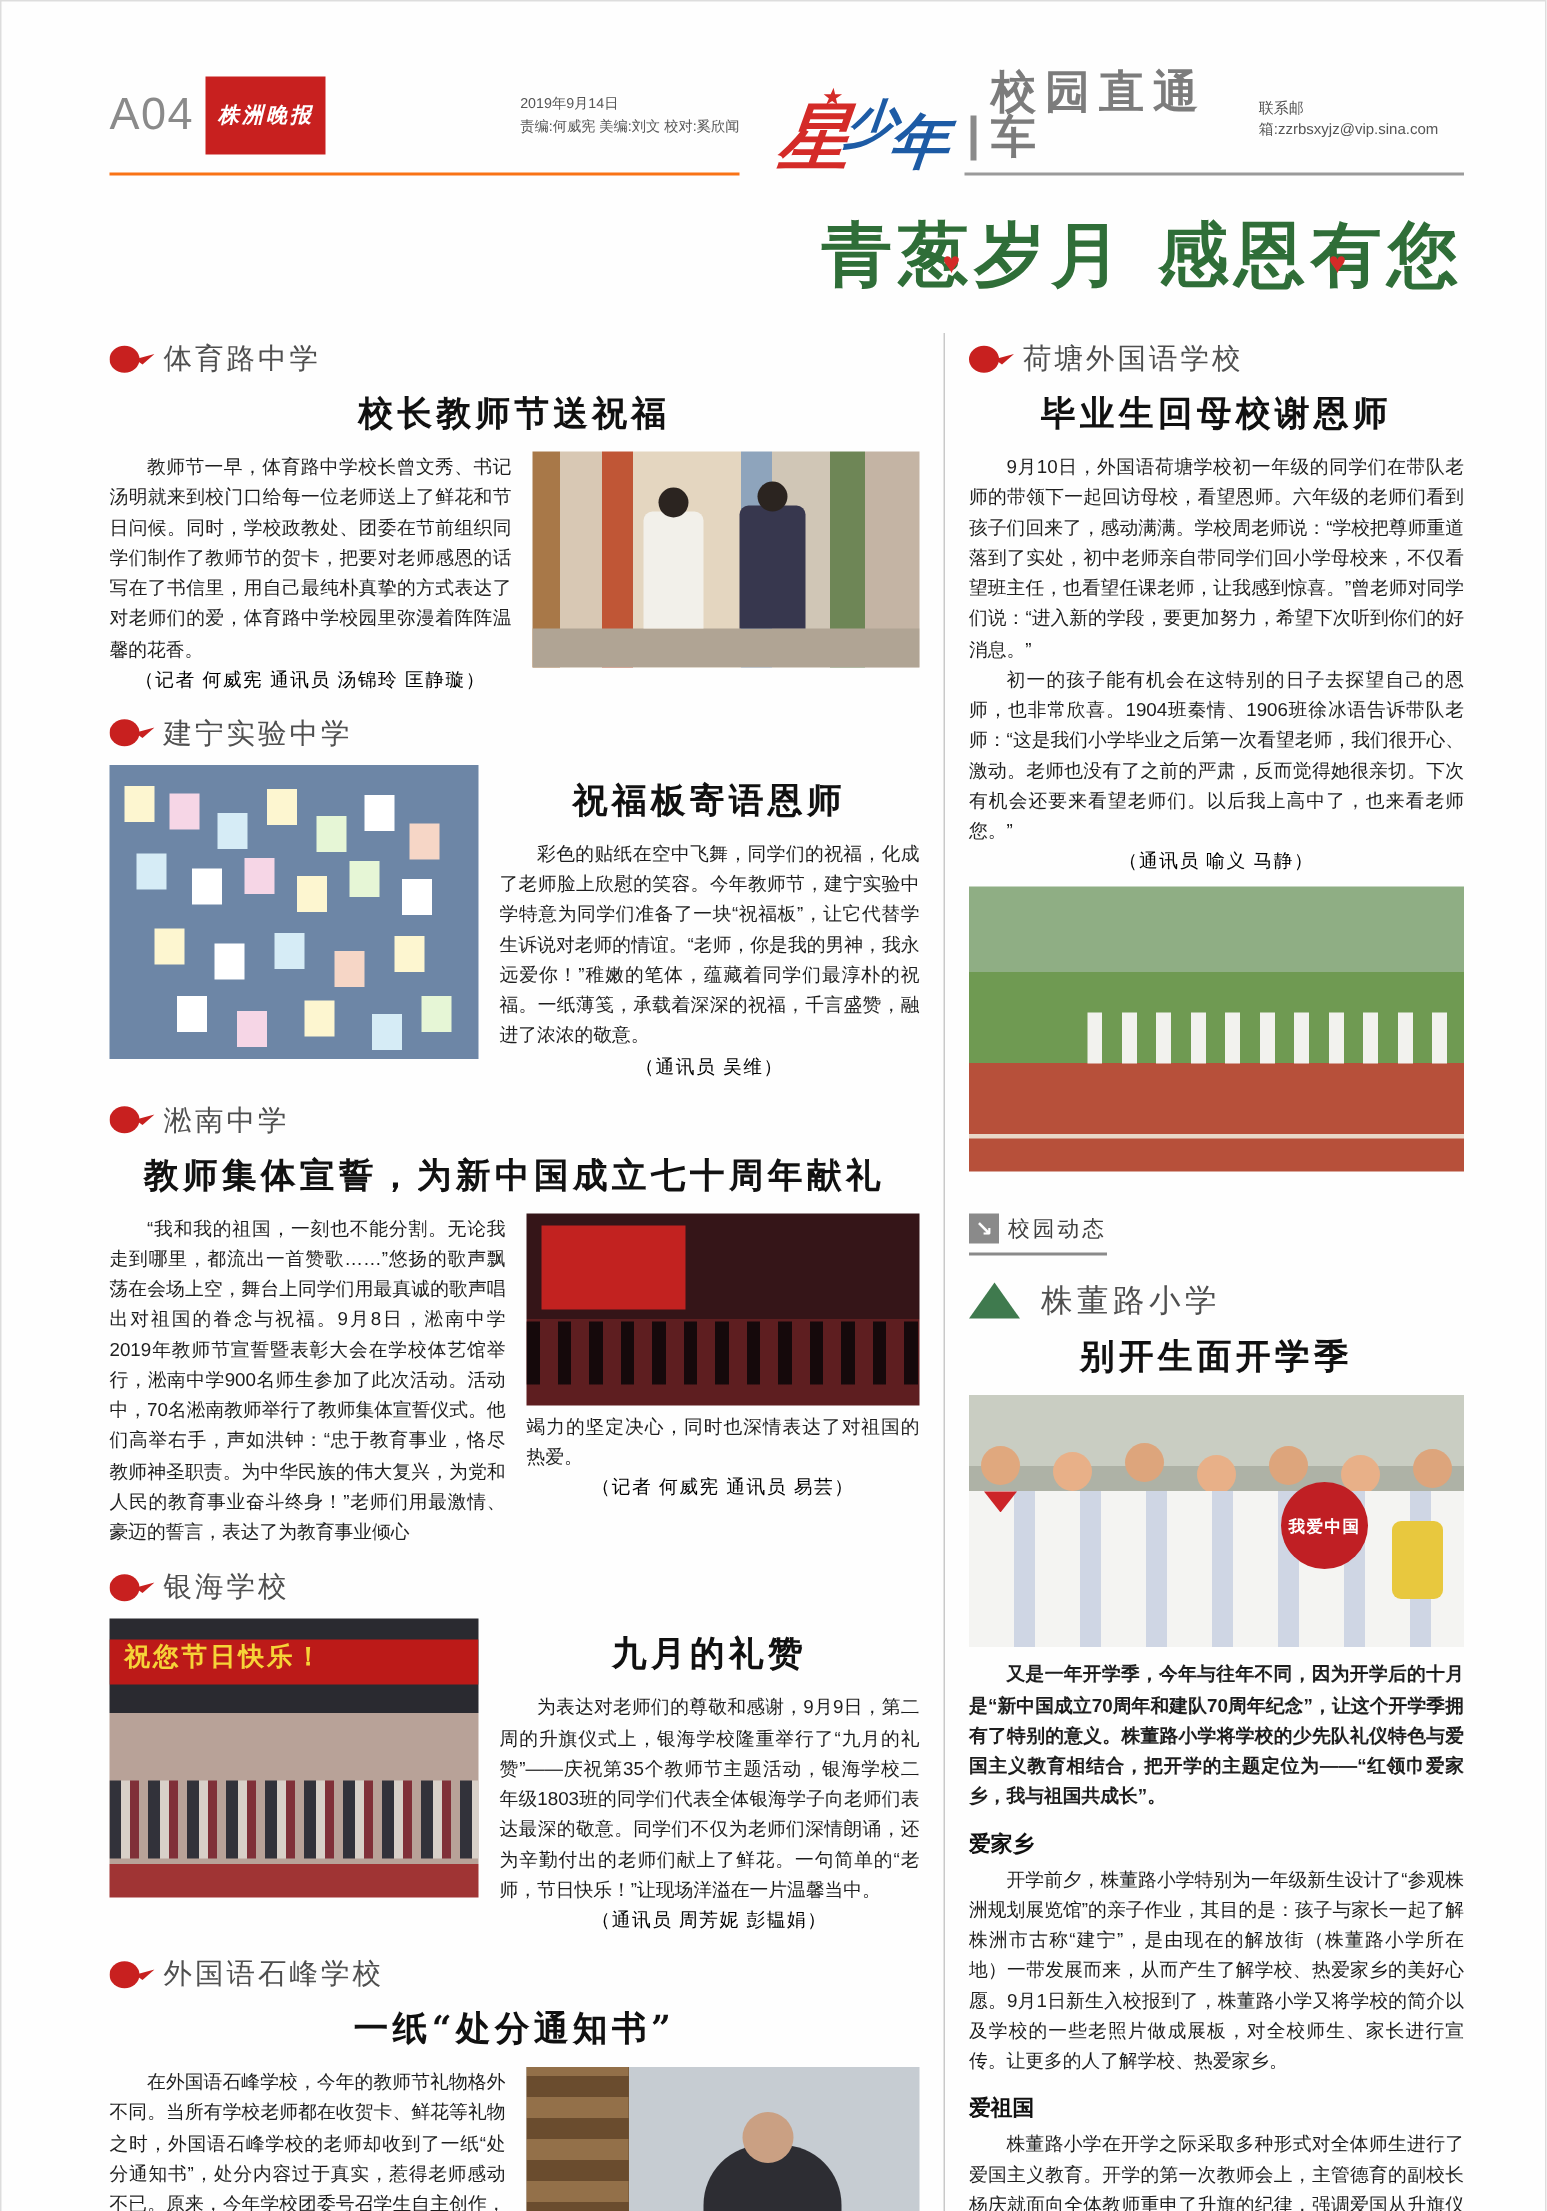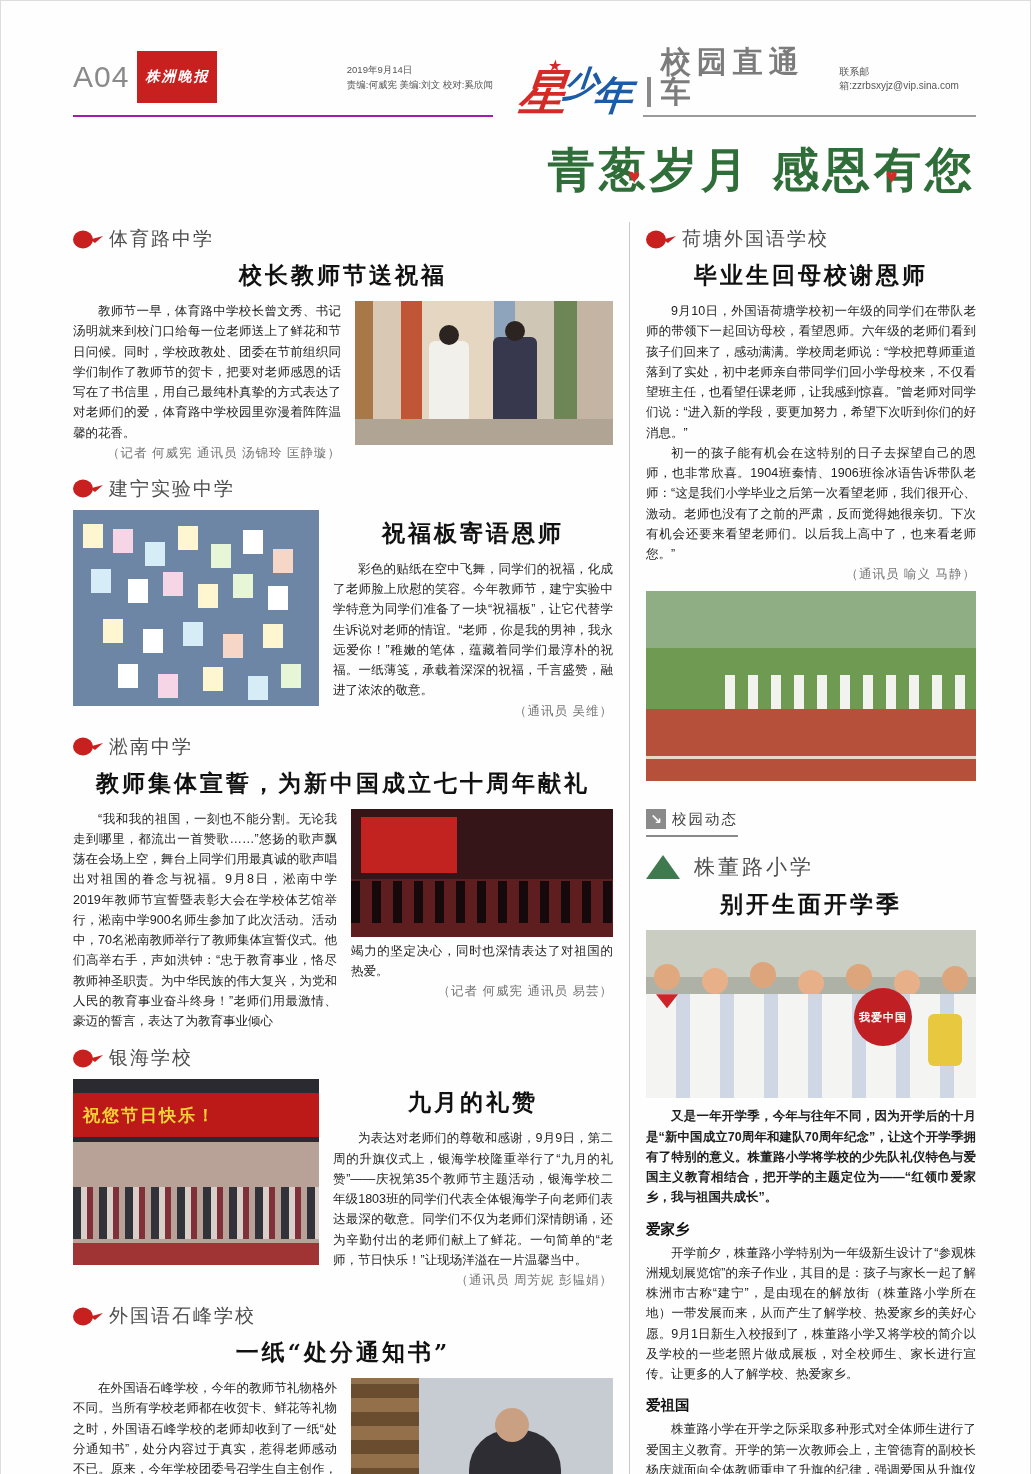--- a/index.html
+++ b/index.html
@@ -3,21 +3,21 @@
 <meta charset="utf-8">
 <style>
   * { margin:0; padding:0; box-sizing:border-box; }
   html,body { background:#e9e9e9; }
   body { font-family:"Liberation Sans","DejaVu Sans",sans-serif; }
   .page { width:1031px; min-height:1474px; margin:0 auto; background:#fefefe;
           padding:26px 54px 26px 72px; position:relative; border:1px solid #ddd; }
 
   
   .hdr { display:flex; align-items:flex-end; }
-  .hdr-left { flex:0 0 420px; border-bottom:2px solid #a21caf; padding-bottom:12px;
+  .hdr-left { flex:0 0 420px; border-bottom:2px solid #f97316; padding-bottom:12px;
               display:flex; align-items:center;margin-top:24px; }
   .page-num { font-size:30px; color:#8a8a8a; letter-spacing:1px; margin-right:8px; }
   .paper-logo { background:#c8201f; color:#fff; font-family:"DejaVu Serif","Liberation Serif",serif;
                 font-weight:bold; font-style:italic; font-size:14px; padding:17px 8px; letter-spacing:2px; }
   .edition { margin-left:auto; text-align:left; font-size:9.5px; color:#555; line-height:1.6; }
   .hdr-right { flex:1; display:flex; align-items:flex-end; padding-left:26px; position:relative; }
   .brand { position:relative; font-style:italic; font-weight:bold; white-space:nowrap;
            transform:skewX(-6deg); line-height:1; padding-right:10px; }
   .brand .c1 { color:#d42b28; font-size:48px; }
   .brand .c2 { color:#1d5ba5; font-size:34px; vertical-align:14px; margin-left:-4px; }
@@ -46,21 +46,21 @@
   
   .school { display:flex; align-items:center; margin:10px 0 8px; }
   .balloon { width:30px; height:19px; margin-right:6px; flex:0 0 auto; }
   .school-name { font-size:19px; color:#4f4f4f; letter-spacing:2px; }
 
   
   .a-title { text-align:center; font-family:"DejaVu Serif","Liberation Serif",serif;
              font-weight:bold; font-size:23px; color:#111; letter-spacing:3px; margin:8px 0 10px; }
   .body-txt { font-size:12.5px; line-height:1.62; color:#1e1e1e; text-align:justify; }
   .indent { text-indent:2em; }
-  .byline { font-size:12.5px; color:#737373; text-align:right; margin-top:2px; letter-spacing:1px; }
+  .byline { font-size:12.5px; color:#000000; text-align:center; margin-top:2px; letter-spacing:1px; }
   .row { display:flex; gap:14px; }
   .grow { flex:1; min-width:0; }
   .subhead { font-size:14.5px; font-weight:bold; color:#111; margin:12px 0 4px; }
   .art { margin-bottom:14px; }
 
   
   .photo { position:relative; overflow:hidden; flex:0 0 auto; background:#cfc7ba; }
   .ph1 { width:258px; height:144px;
          background:linear-gradient(90deg,#a87848 0 7%,#d8c8b4 7% 18%,#c05636 18% 26%,#e4d6c0 26% 54%,#8ea4bc 54% 62%,#d0c6b6 62% 77%,#6e8656 77% 86%,#c4b4a4 86% 100%); }
   .ph1 .ground { position:absolute; bottom:0; left:0; right:0; height:26px; background:#b0a494; }
@@ -72,22 +72,22 @@
           160px 6px #ffffff,190px 25px #f6d6c6,8px 45px #d6ecf6,45px 55px #ffffff,
           80px 48px #f6d6e6,115px 60px #fdf6d0,150px 50px #e6f6d6,185px 62px #ffffff,
           20px 95px #fdf6d0,60px 105px #ffffff,100px 98px #d6ecf6,140px 110px #f6d6c6,
           180px 100px #fdf6d0,35px 140px #ffffff,75px 150px #f6d6e6,120px 143px #fdf6d0,
           165px 152px #d6ecf6,198px 140px #e6f6d6; }
   .ph3 { width:262px; height:128px; background:linear-gradient(180deg,#351518 0 55%,#5e1e20 55% 100%); }
   .ph3 .screen { position:absolute; top:8px; left:10px; width:96px; height:56px; background:#c22220; }
   .ph3 .people { position:absolute; bottom:14px; left:0; right:0; height:42px;
                  background:repeating-linear-gradient(90deg,#15090b 0 9px,transparent 9px 21px); }
   .ph4 { width:246px; height:186px; background:linear-gradient(180deg,#2a2a30 0 34%,#b8a298 34% 88%,#a03434 88% 100%); }
-  .ph4 .banner { position:absolute; top:14px; left:0; right:0; height:44px; background:#bc1a18;
-                 display:flex; align-items:center; padding-left:10px; }
+  .ph4 .banner { position:absolute; top:14px; left:0; right:0; height:30px; background:#bc1a18;
+                 display:flex; padding-left:10px; }
   .ph4 .banner span { color:#f6d438; font-weight:bold; font-size:17px; letter-spacing:2px;
                       font-family:"DejaVu Serif","Liberation Serif",serif; }
   .ph4 .kids { position:absolute; top:58%; left:0; right:0; height:52px;
                background:repeating-linear-gradient(90deg,#32323a 0 8px,#d8d0c8 8px 14px,#803038 14px 20px,transparent 20px 26px); }
   .ph5 { width:262px; height:160px; background:linear-gradient(90deg,#6e5030 0 26%,#c6ccd2 26% 100%); }
   .ph5 .shelf { position:absolute; top:0; left:0; width:26%; height:100%;
                 background:repeating-linear-gradient(0deg,#6a4c2e 0 14px,#937049 14px 28px); }
   .ph5 .girl { position:absolute; right:52px; bottom:0; width:92px; height:108px; background:#2d2d33; border-radius:40px 40px 0 0; }
   .ph5 .gh { right:84px; bottom:96px; width:34px; height:34px; background:#caa083; }
   .ph5 .paper { position:absolute; right:70px; bottom:14px; width:52px; height:38px; background:#f6f2e8; border:1px solid #ddd; }

